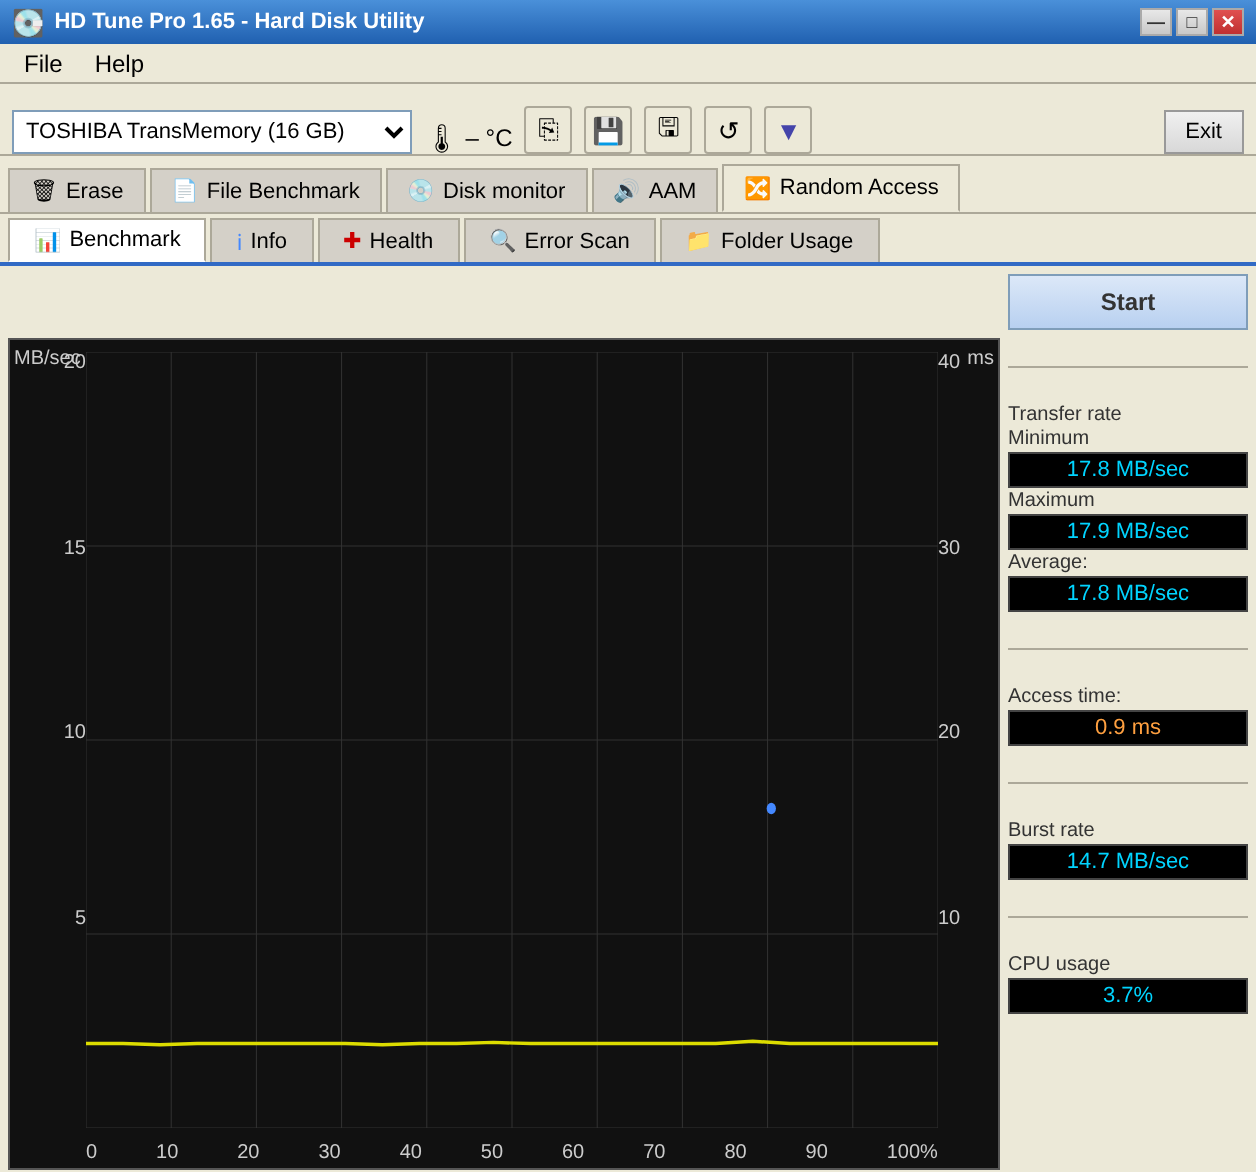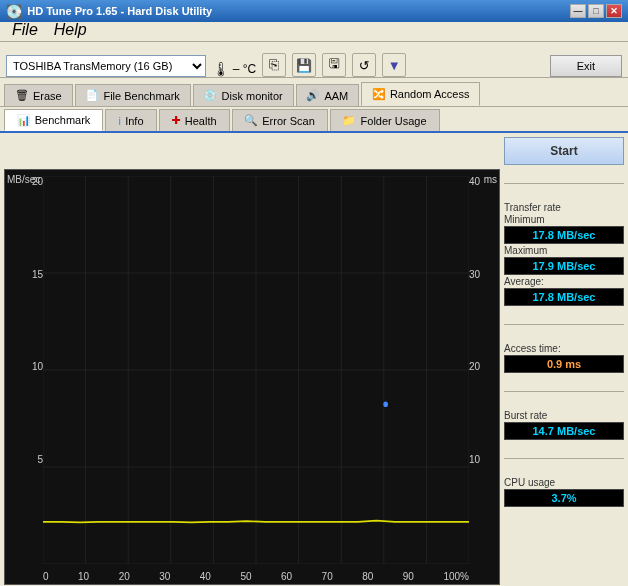--- a/index.html
+++ b/index.html
@@ -36,25 +36,24 @@
     }
     .title-btn-min { background: linear-gradient(to bottom, #e8e8e8, #c8c8c8); }
     .title-btn-max { background: linear-gradient(to bottom, #e8e8e8, #c8c8c8); }
     .title-btn-close { background: linear-gradient(to bottom, #e05050, #c03030); color: white; }
 
     
     #menu-bar {
       background: #ece9d8;
       height: 20px;
       display: flex;
-      align-items: flex-end;
+      align-items: center;
       padding: 0 4px;
       border-bottom: 1px solid #aca899;
-      font-size: 16px;
-      font-style: italic;
+      font-size: 12px;
     }
     .menu-item {
       padding: 2px 8px;
       cursor: pointer;
     }
 
     
     #toolbar {
       background: #ece9d8;
       height: 36px;
@@ -81,21 +80,21 @@
       background: #ece9d8;
       border: 1px solid #aca899;
       border-radius: 2px;
       display: flex; align-items: center; justify-content: center;
       cursor: pointer;
       font-size: 13px;
     }
     #exit-btn {
       margin-left: auto;
       height: 22px;
-      padding: 0 26px;
+      padding: 0 10px;
       background: linear-gradient(to bottom, #f0f0f0, #d8d8d8);
       border: 1px solid #999;
       cursor: pointer;
       font-size: 11px;
     }
 
     
     #main-tabs {
       background: #ece9d8;
       display: flex;
@@ -268,21 +267,21 @@
       border-radius: 50%;
       background: #333;
     }
 
     .stat-section { display: flex; flex-direction: column; gap: 1px; }
     .stat-label { font-size: 10px; color: #333; }
     .stat-value-box {
       background: #000;
       color: #00d4ff;
       font-size: 11px;
-      font-weight: bold;
+      font-weight: normal;
       text-align: center;
       padding: 2px 4px;
       border: 1px solid #444;
     }
     .stat-value-box.orange { color: #ffa040; }
 
     .divider { height: 1px; background: #aca899; margin: 2px 0; }
   </style>
 </head>
 <body>

